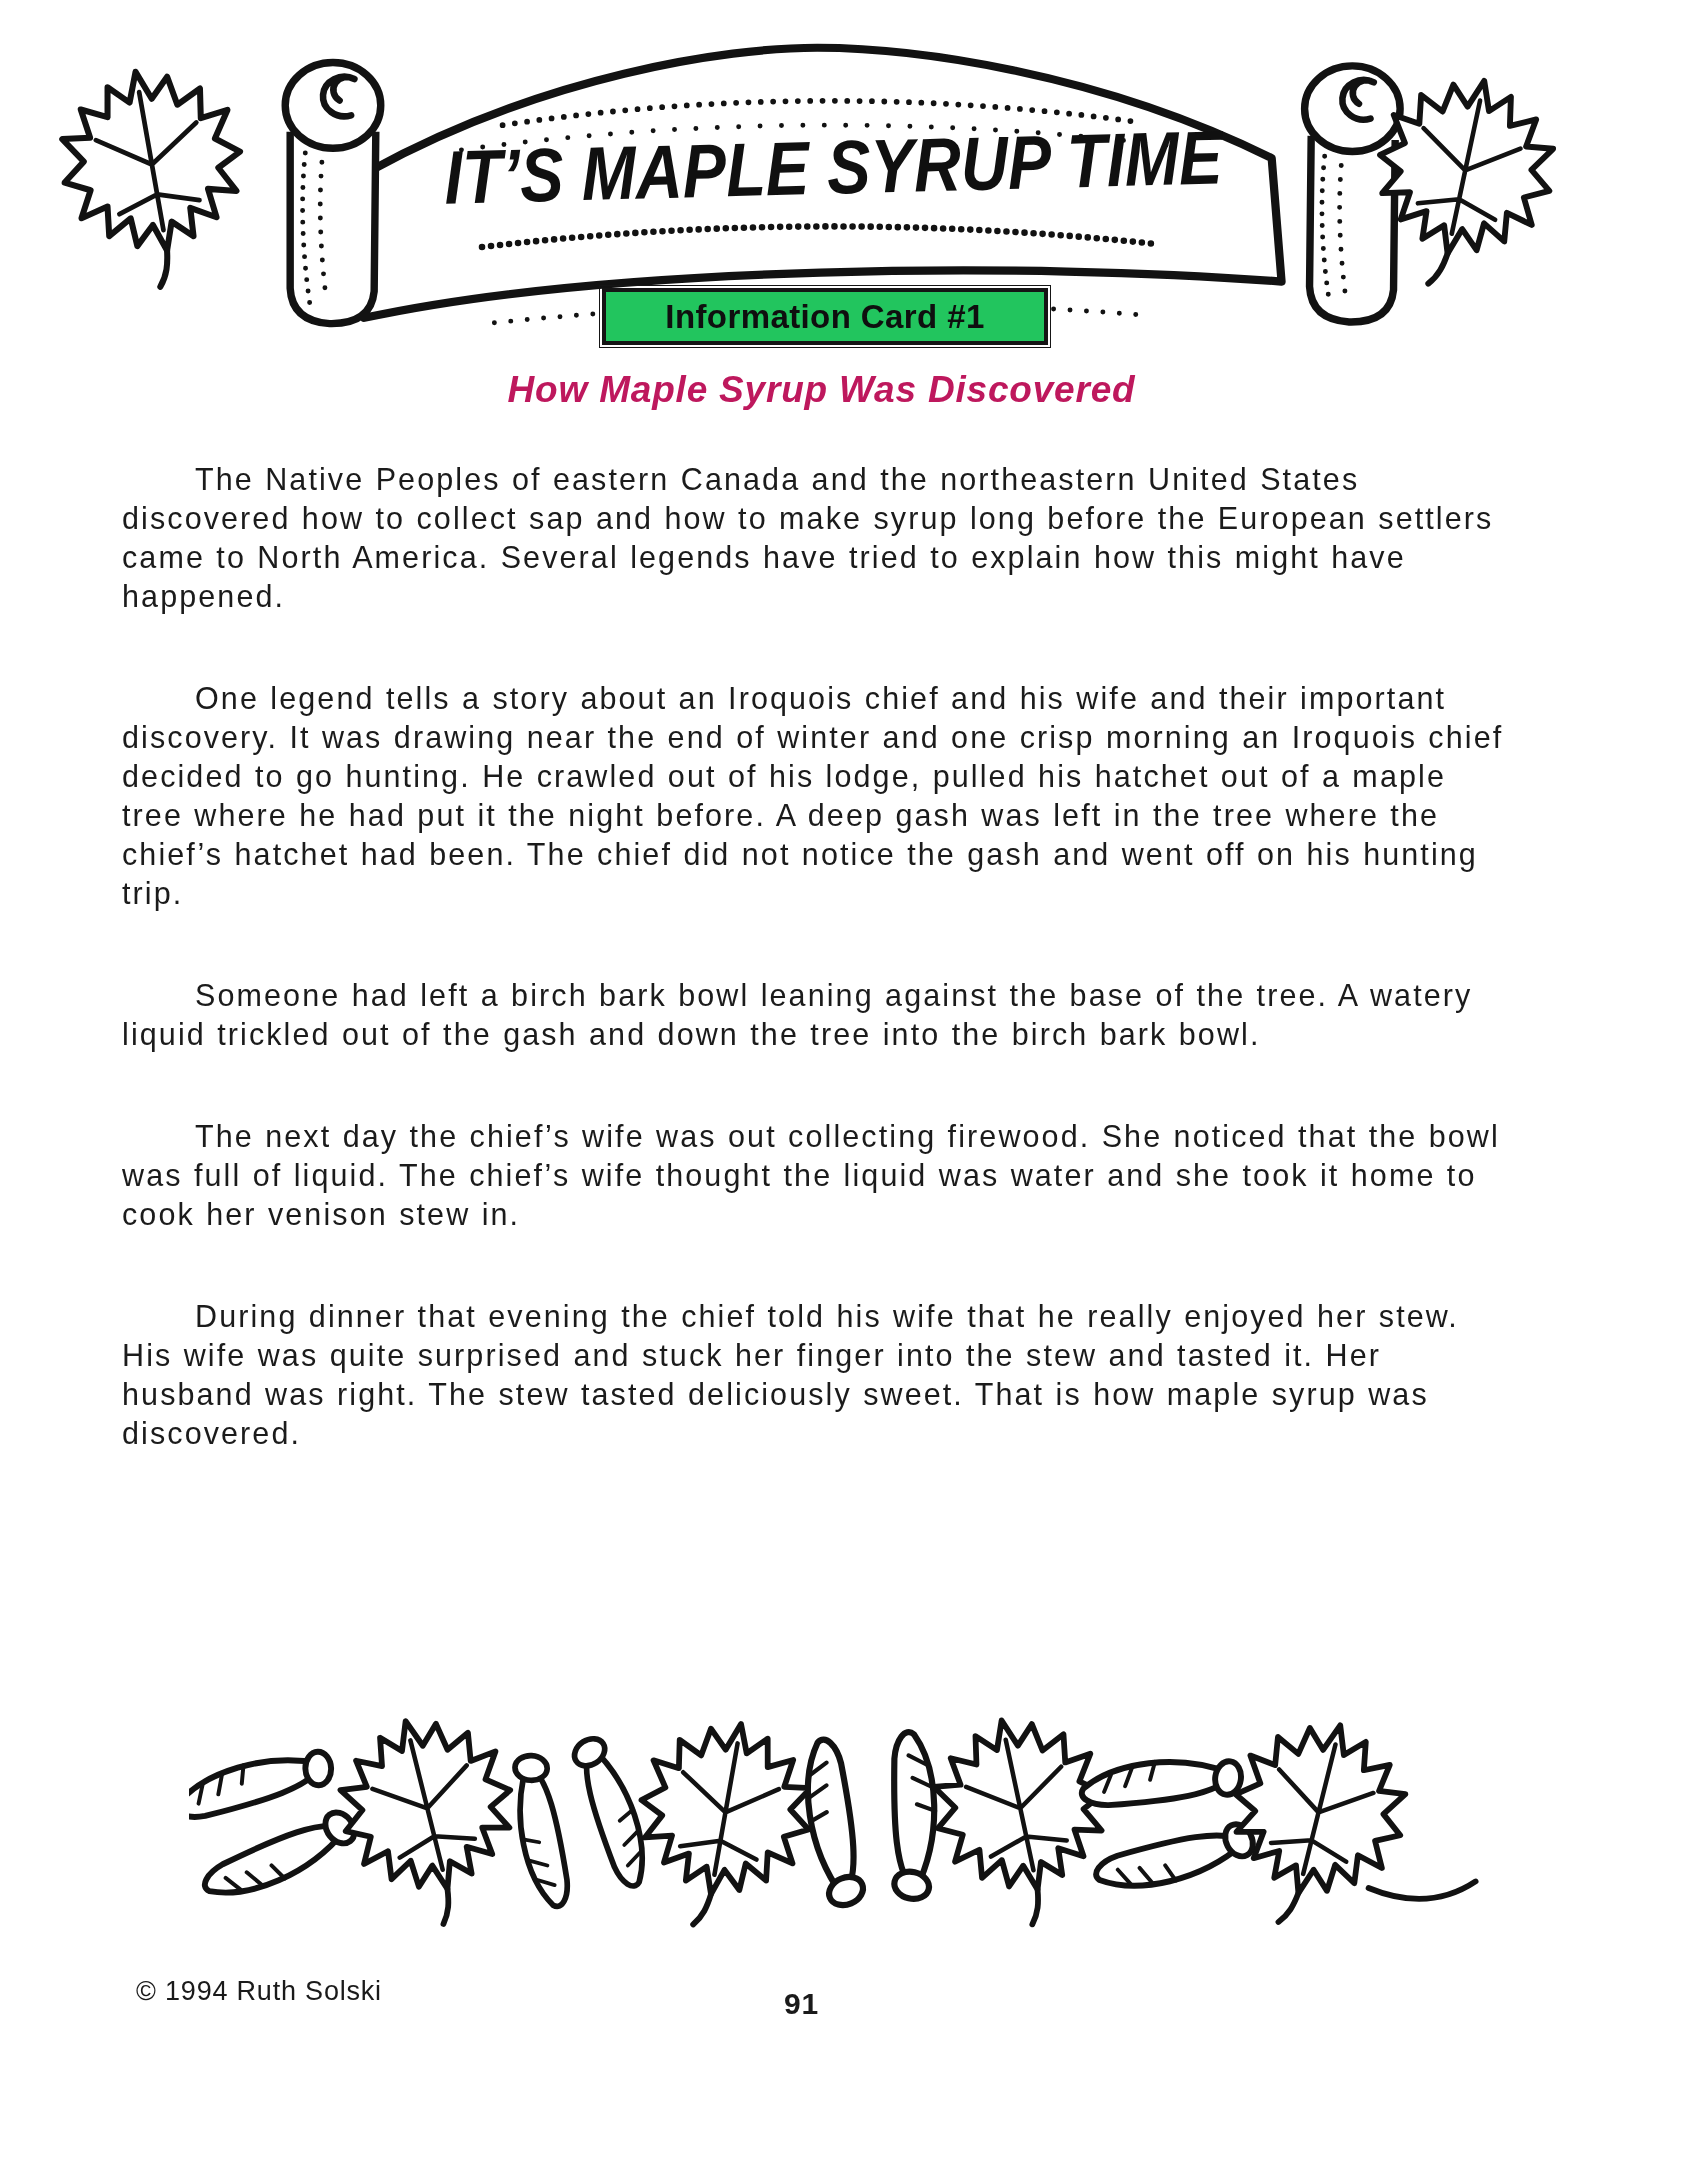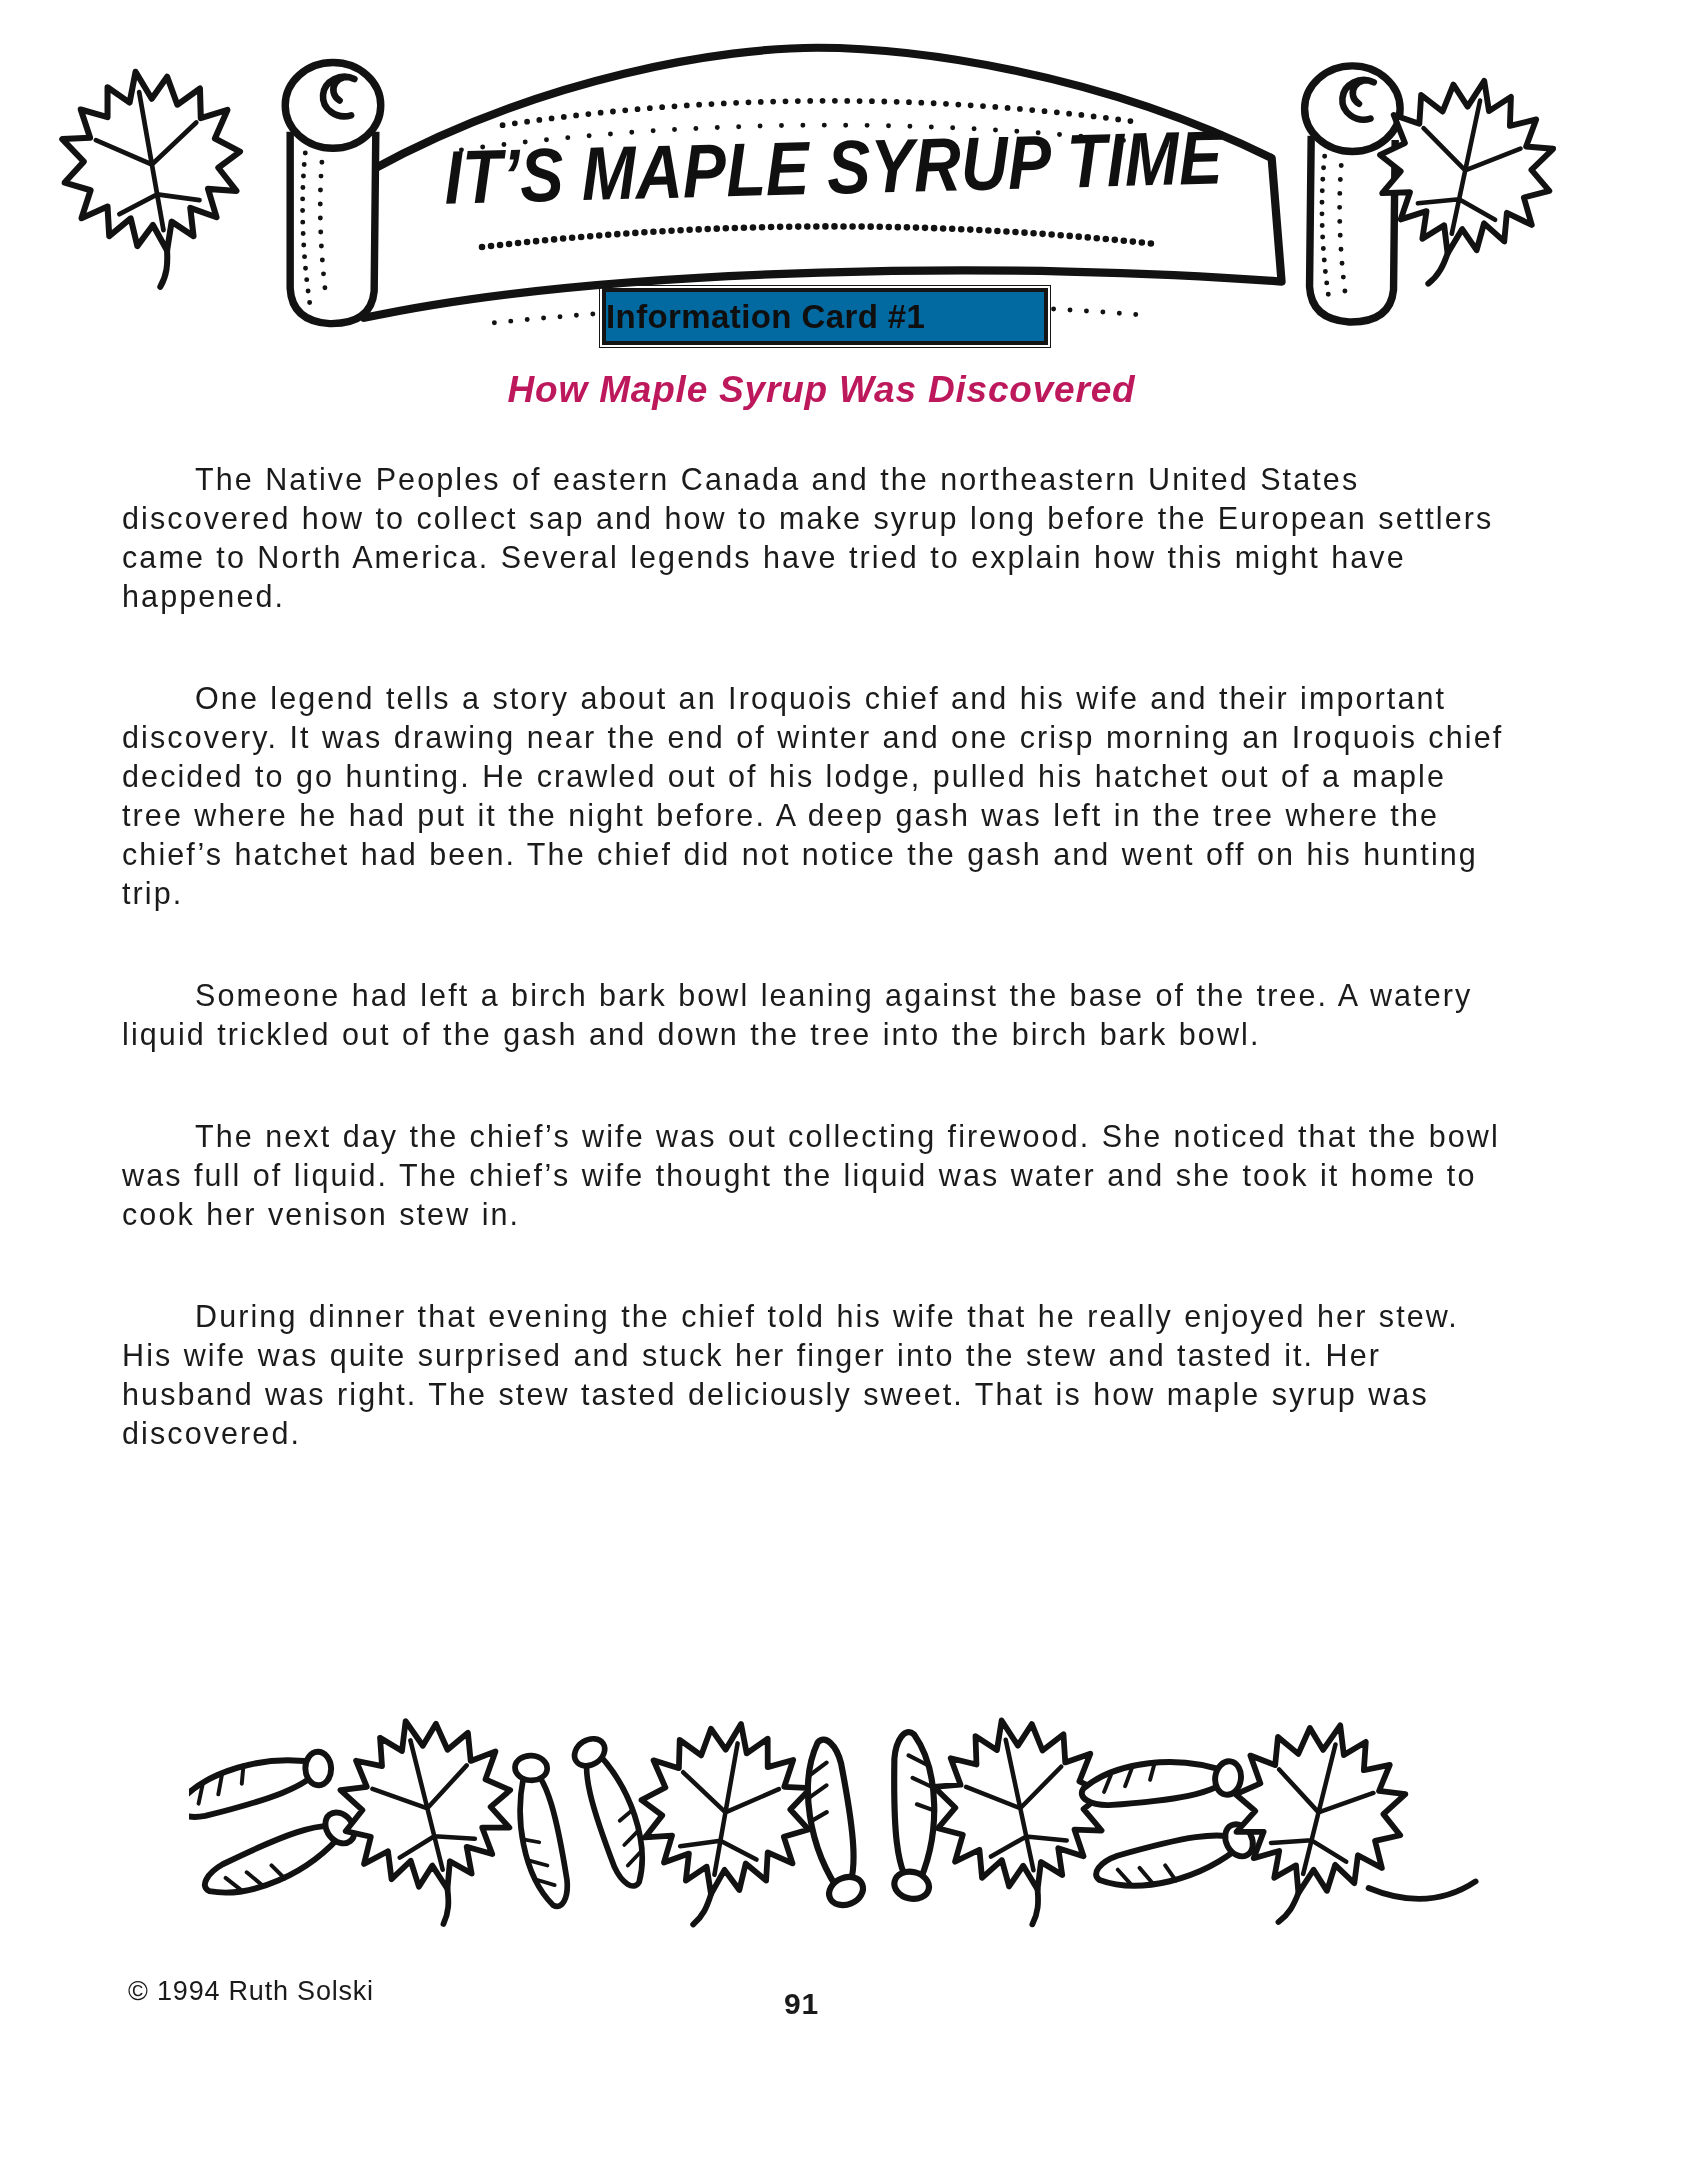--- a/index.html
+++ b/index.html
@@ -15,41 +15,41 @@
   .header-art{position:absolute;left:0;top:0;}
   .banner-title{
     font-family:"Liberation Sans",sans-serif;
     font-weight:bold;font-style:italic;
     fill:#101010;
   }
   .info-card{
     position:absolute;left:602px;top:288px;width:438px;height:49px;
     border:4.1px solid #151515;
     outline:1.6px solid #151515;outline-offset:2.5px;
-    display:flex;align-items:center;
-    background:#0369a1;
+    display:flex;align-items:center;justify-content:center;
+    background:#22c55e;
   }
   .info-card span{
     font-size:33px;font-weight:bold;letter-spacing:0.4px;color:#0f0f0f;
   }
   .heading{
     position:absolute;left:122px;top:369px;width:1399px;
     text-align:center;font-size:37px;font-weight:bold;font-style:italic;
     letter-spacing:0.8px;color:#be185d;
   }
   .body-text{
     position:absolute;left:122px;top:460px;width:1399px;
     font-size:30.5px;line-height:39px;
     letter-spacing:2.1px;word-spacing:0.8px;
     color:#1b1b1b;text-align:left;
   }
   .body-text p{margin:0 16px 63px 0;text-indent:73px;}
   .border-art{position:absolute;left:189px;top:1697px;}
   .footer-copyright{
-    position:absolute;left:128px;top:1976px;
+    position:absolute;left:136px;top:1976px;
     font-size:27px;letter-spacing:0.8px;color:#1a1a1a;
   }
   .page-number{
     position:absolute;left:784px;top:1987px;
     font-size:30px;letter-spacing:0.8px;color:#1a1a1a;font-weight:bold;
   }
   .ink{stroke:#121212;fill:none;stroke-linecap:round;stroke-linejoin:round;}
   .ink-fill{stroke:#121212;fill:#ffffff;stroke-linejoin:round;}
 </style>
 </head>

